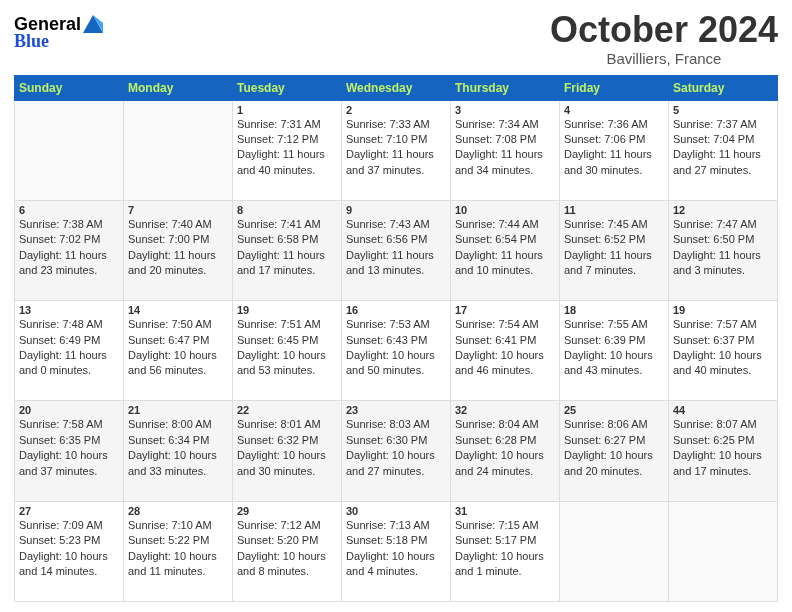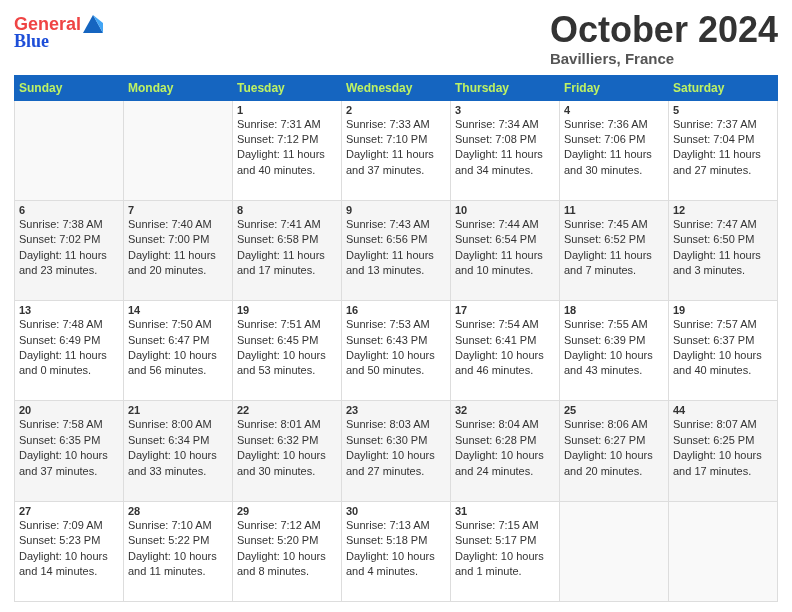--- a/index.html
+++ b/index.html
@@ -24,32 +24,31 @@
       margin-bottom: 8px;
     }
     .logo {
       display: flex;
       align-items: center;
       margin-top: 4px;
     }
     .logo-general { color: #333; }
     .logo-blue { color: #1565c0; }
     .title-block {
-      text-align: left;
+      text-align: center;
     }
     .month-title {
       font-size: 36px;
       font-weight: bold;
       color: #333;
       line-height: 1.1;
     }
     .location {
       font-size: 15px;
       color: #555;
-      font-weight: bold;
     }
     .calendar {
       flex: 1;
       border: 1px solid #ccc;
       border-collapse: collapse;
       width: 100%;
       table-layout: fixed;
     }
     .calendar th {
       background: #1565c0;
@@ -94,21 +93,21 @@
     }
   </style>
 </head>
 <body>
 
 <div class="page">
   <div class="header">
     <div class="logo">
       <div>
         <div style="display:flex;align-items:center;">
-          <span class="logo-general" style="font-size:18px;font-weight:bold;color:#ef4444;">General</span>
+          <span class="logo-general" style="font-size:18px;font-weight:bold;color:#000000;">General</span>
           <svg width="20" height="18" viewBox="0 0 20 18" style="margin-left:2px;margin-top:-2px;">
             <polygon points="0,18 10,0 20,18" fill="#1565c0"></polygon>
             <polygon points="10,0 20,18 20,8" fill="#42a5f5"></polygon>
           </svg>
         </div>
         <span class="logo-blue" style="font-size:18px;font-weight:bold;color:#1d4ed8;display:block;margin-top:-4px;font-family:Liberation Serif, serif;">Blue</span>
       </div>
     </div>
     <div class="title-block">
       <div class="month-title">October 2024</div>

